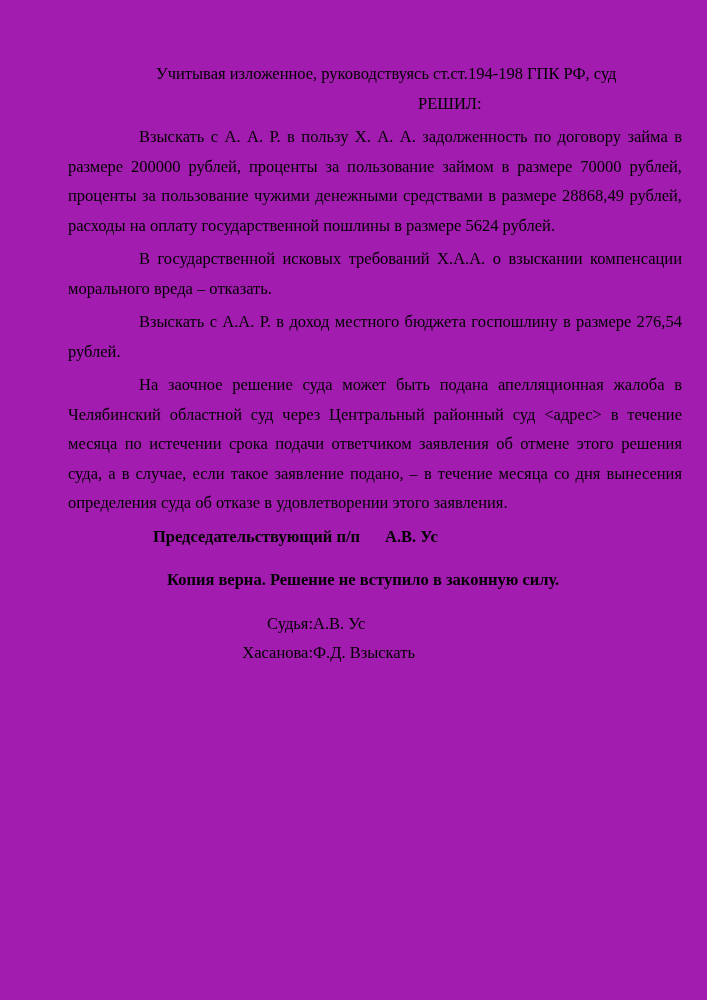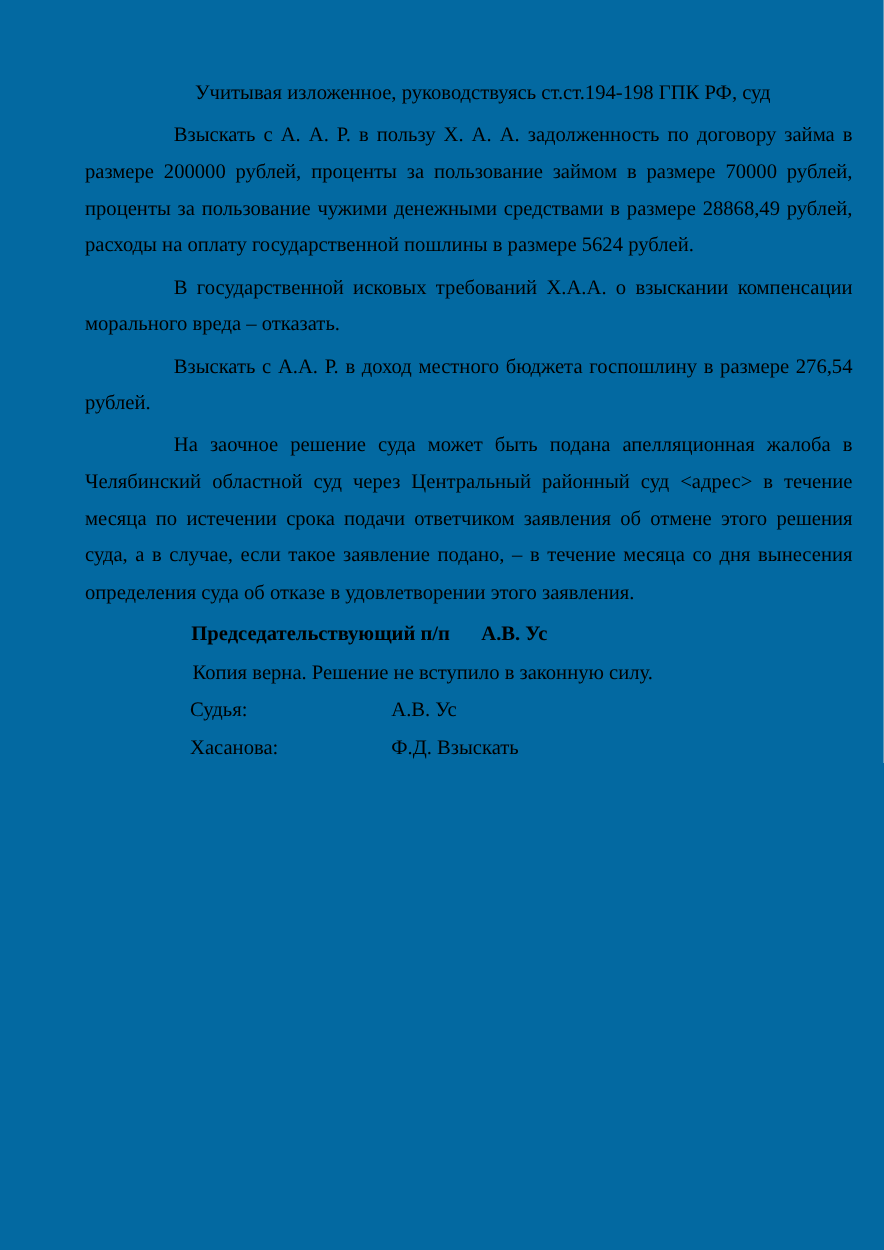--- a/index.html
+++ b/index.html
@@ -5,21 +5,21 @@
   html, body {
     margin: 0;
     padding: 0;
     background: #e8e8e8;
   }
   .page {
     position: relative;
     width: 707px;
     height: 1000px;
     margin: 0 auto;
-    background: #0369a1;
+    background: #a21caf;
     color: #000000;
     font-family: "Liberation Serif", "DejaVu Serif", serif;
     font-size: 16.5px;
     line-height: 29.5px;
     overflow: hidden;
   }
   .content {
     position: absolute;
     left: 64px;
     top: 59px;
@@ -43,42 +43,45 @@
   .presiding-line {
     margin: 0;
     padding-left: 89px;
     white-space: nowrap;
     font-weight: bold;
   }
   .presiding-line .presiding-name {
     margin-left: 25px;
   }
   .copy-note-line {
-    margin: 1px;
+    margin: 14px;
     padding-left: 89px;
     white-space: nowrap;
+    font-weight: bold;
   }
   .sig-row {
     margin: 0;
     padding-left: 88px;
     white-space: nowrap;
   }
   .sig-label {
     display: inline-block;
     width: 161px;
+    text-align: right;
   }
 </style>
 </head>
 <body>
 
 <div class="page">
   <div class="content">
 
     <p class="line line-preamble">Учитывая изложенное, руководствуясь ст.ст.194-198 ГПК РФ, суд</p>
 
+    <p class="line line-resolution">РЕШИЛ:</p>
 
     <p class="body-par">Взыскать с А. А. Р. в пользу Х. А. А. задолженность по договору займа в размере 200000 рублей, проценты за пользование займом в размере 70000 рублей, проценты за пользование чужими денежными средствами в размере 28868,49 рублей, расходы на оплату государственной пошлины в размере 5624 рублей.</p>
 
     <p class="body-par">В государственной исковых требований Х.А.А. о взыскании компенсации морального вреда – отказать.</p>
 
     <p class="body-par">Взыскать с А.А. Р. в доход местного бюджета госпошлину в размере 276,54 рублей.</p>
 
 
     <p class="body-par">На заочное решение суда может быть подана апелляционная жалоба в Челябинский областной суд через Центральный районный суд &lt;адрес&gt; в течение месяца по истечении срока подачи ответчиком заявления об отмене этого решения суда, а в случае, если такое заявление подано, – в течение месяца со дня вынесения определения суда об отказе в удовлетворении этого заявления.</p>
 

